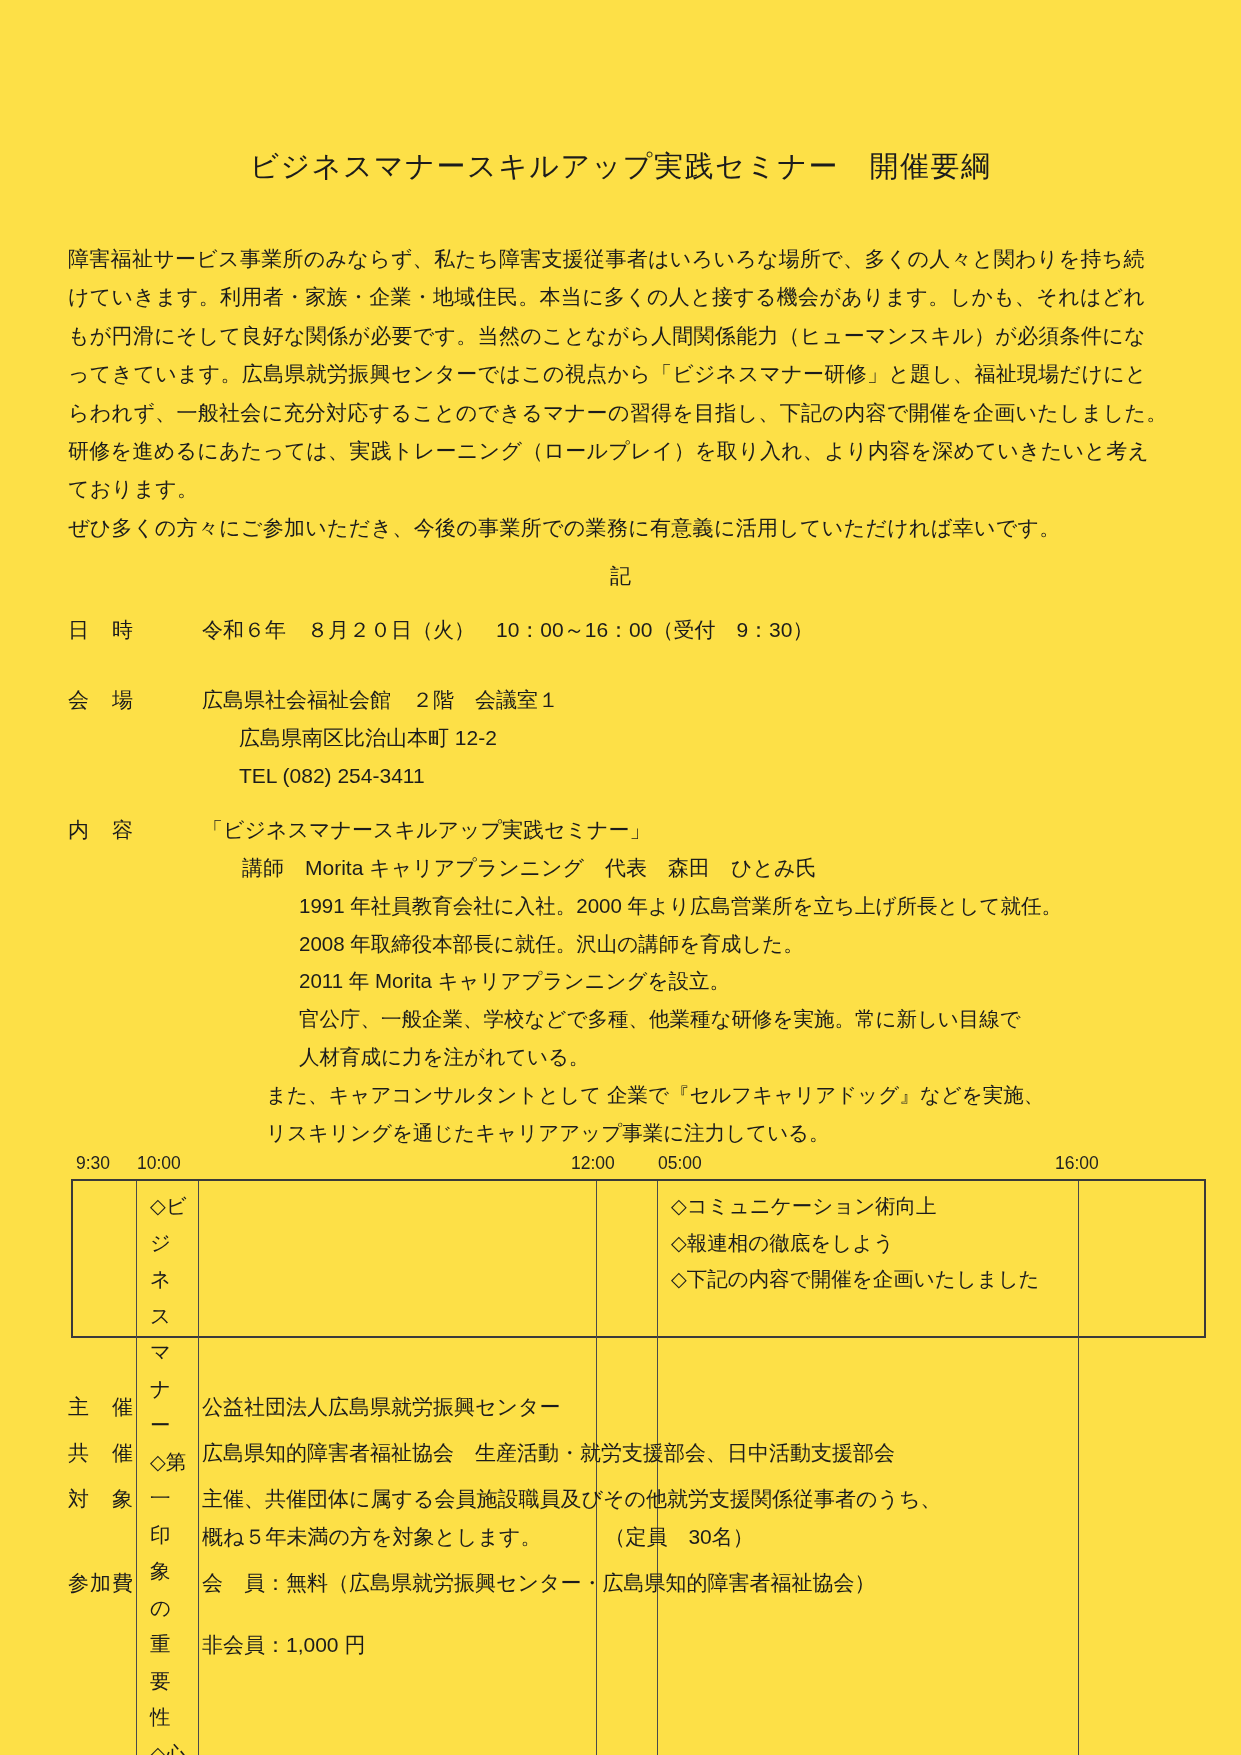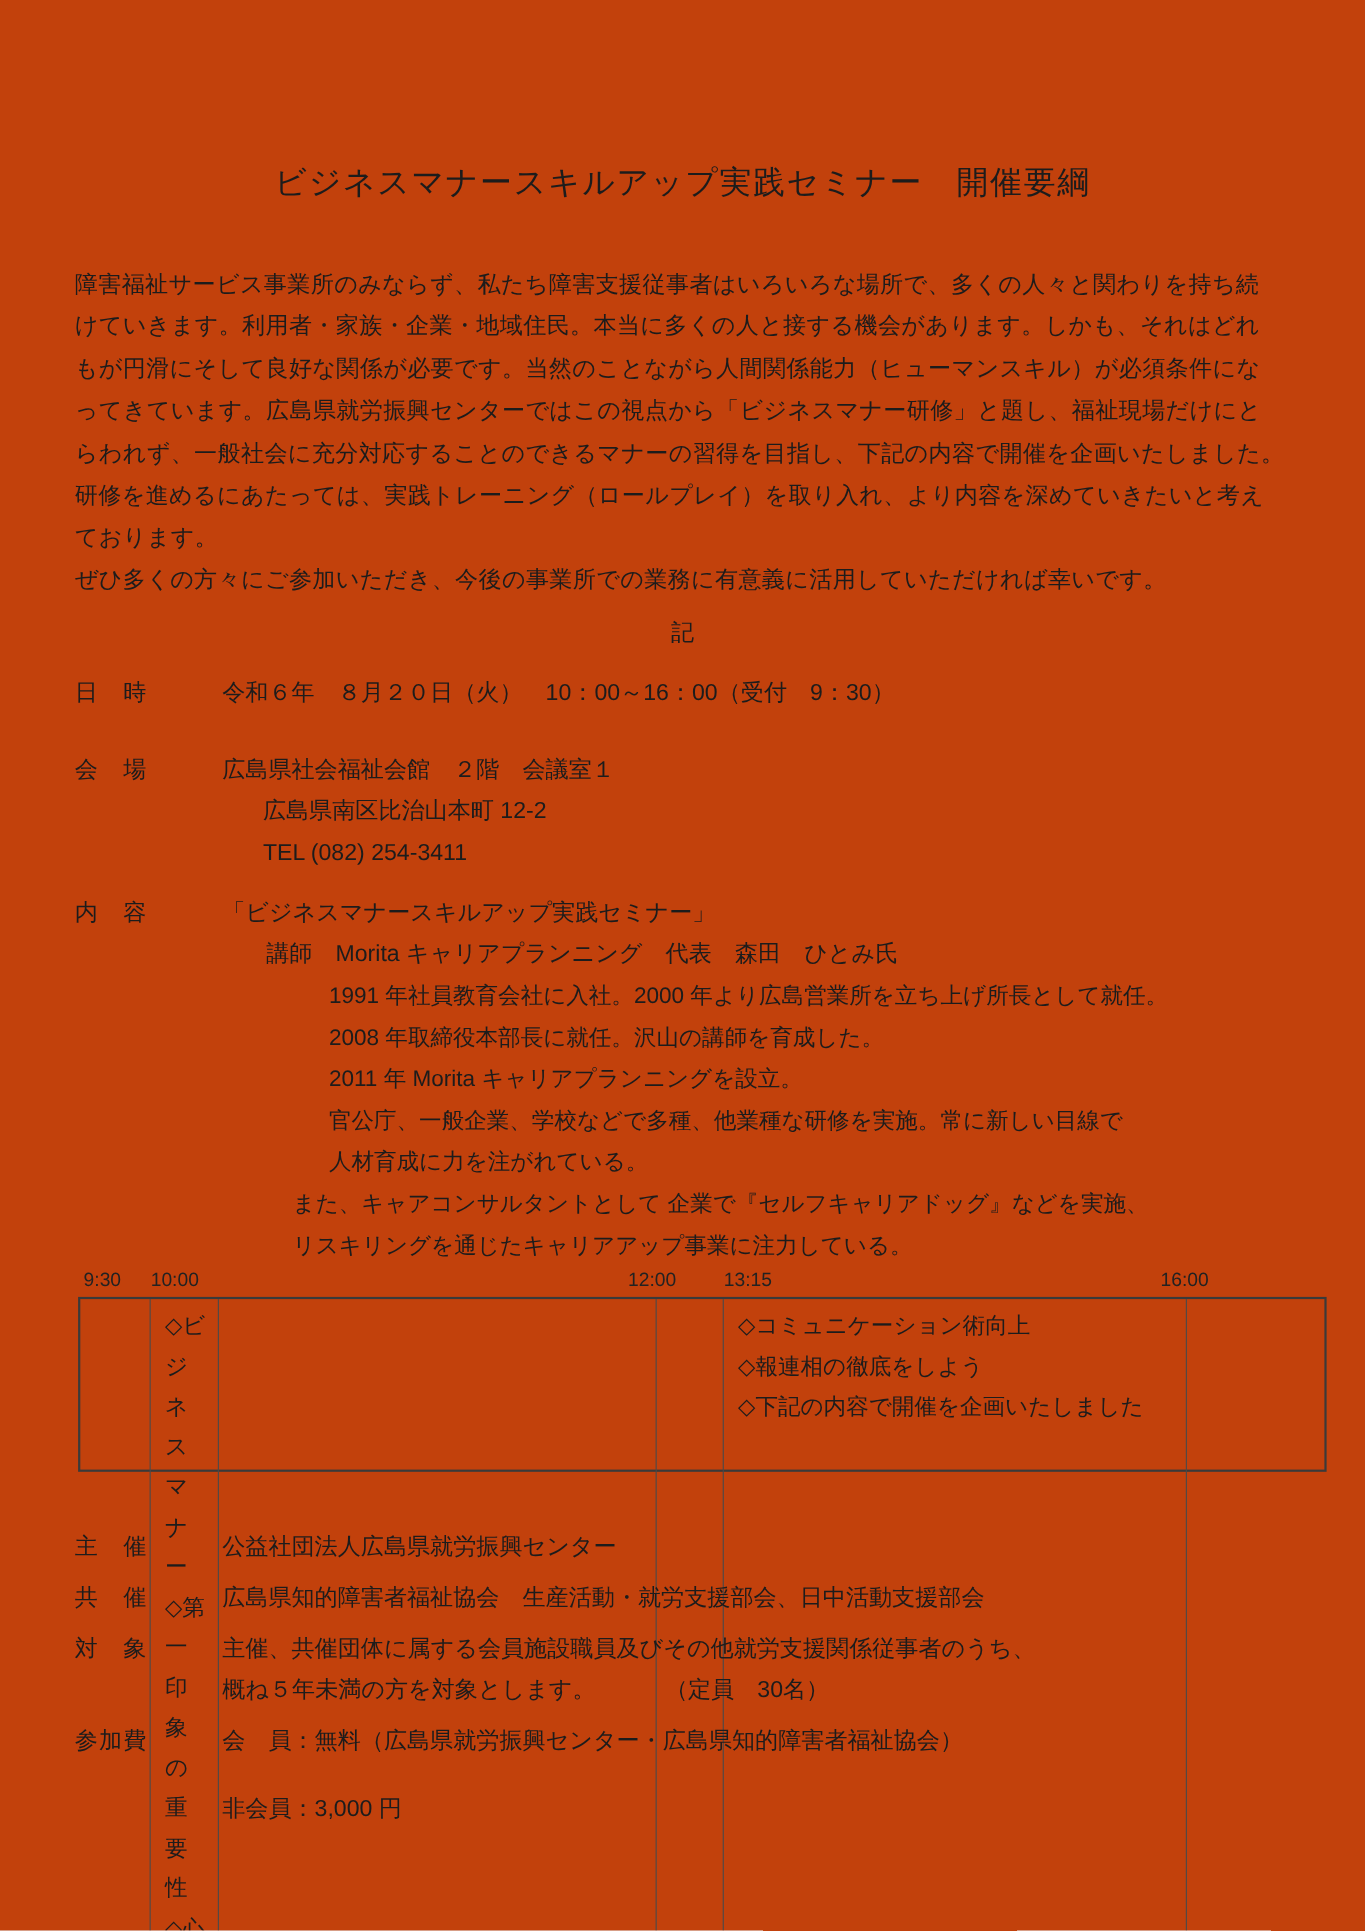--- a/index.html
+++ b/index.html
@@ -1,20 +1,20 @@
 <!DOCTYPE html>
 <html><head>
 <meta charset="utf-8">
 <style>
   html,body{margin:0;padding:0;background:#e8e8e8;}
   .page{
     position:relative;
     width:1241px;height:1755px;
     margin:0 auto;
-    background:#c2410c;
+    background:#fde047;
     color:#1c1c1c;
     font-family:"Liberation Sans","DejaVu Sans",sans-serif;
     overflow:hidden;
   }
   .title{
     padding-top:148px;
     text-align:center;
     font-size:29px;
     letter-spacing:1.5px;
     line-height:37px;
@@ -139,21 +139,21 @@
       <div class="content-bio-extra">また、キャアコンサルタントとして 企業で『セルフキャリアドッグ』などを実施、
 リスキリングを通じたキャリアアップ事業に注力している。</div>
     </div>
   </div>
 
   <div class="schedule">
     <div class="ruler">
       <span class="t0">9:30</span>
       <span class="t1">10:00</span>
       <span class="t2">12:00</span>
-      <span class="t3">13:15</span>
+      <span class="t3">05:00</span>
       <span class="t4">16:00</span>
     </div>
     <div class="timetable">
       <div class="cell vcell">
         <div class="vtext">受付</div>
       </div>
       <div class="cell topics">◇ビジネスマナー
 ◇第一印象の重要性
 ◇心のこもった対応術
 ◇名刺交換をスマートに</div>
@@ -184,17 +184,17 @@
     <div class="row">
       <div class="label">対　象</div>
       <div class="value">
         <div>主催、共催団体に属する会員施設職員及びその他就労支援関係従事者のうち、</div>
         <div>概ね５年未満の方を対象とします。　　　（定員　30名）</div>
       </div>
     </div>
     <div class="row">
       <div class="label">参加費</div>
       <div class="value">会　員：無料（広島県就労振興センター・広島県知的障害者福祉協会）</div>
-      <div class="value fee-line2">非会員：3,000 円</div>
+      <div class="value fee-line2">非会員：1,000 円</div>
     </div>
   </div>
 
 </div>
 
 </body></html>

